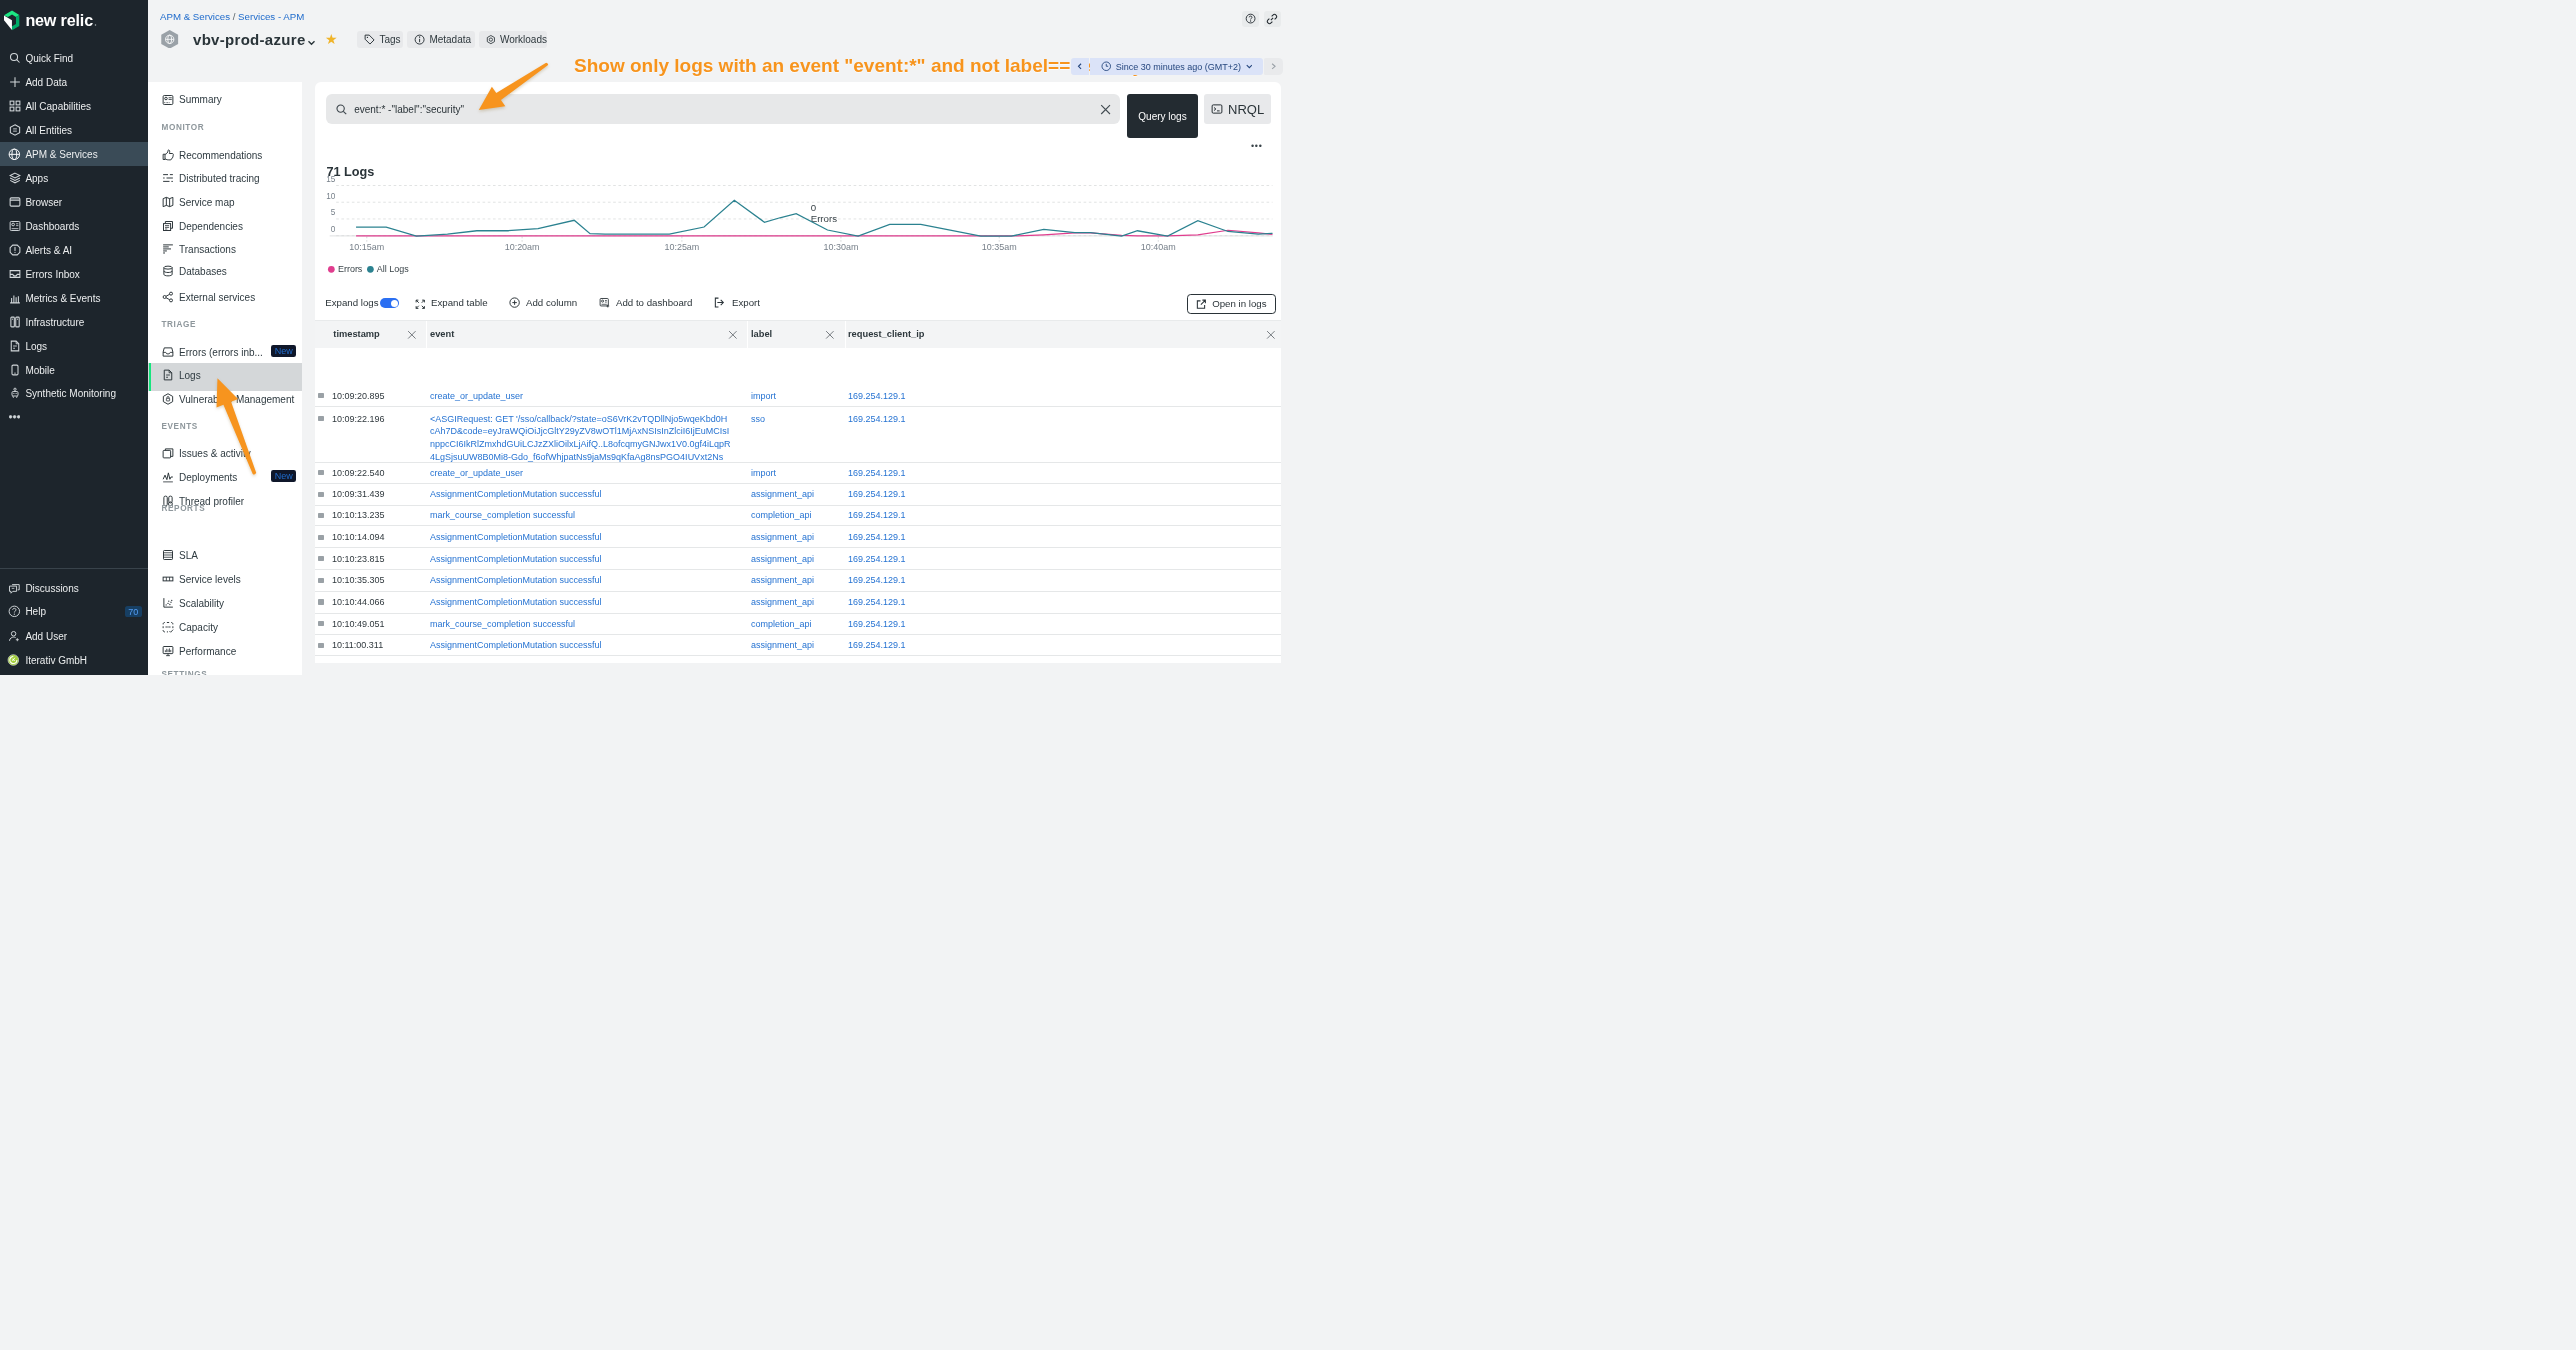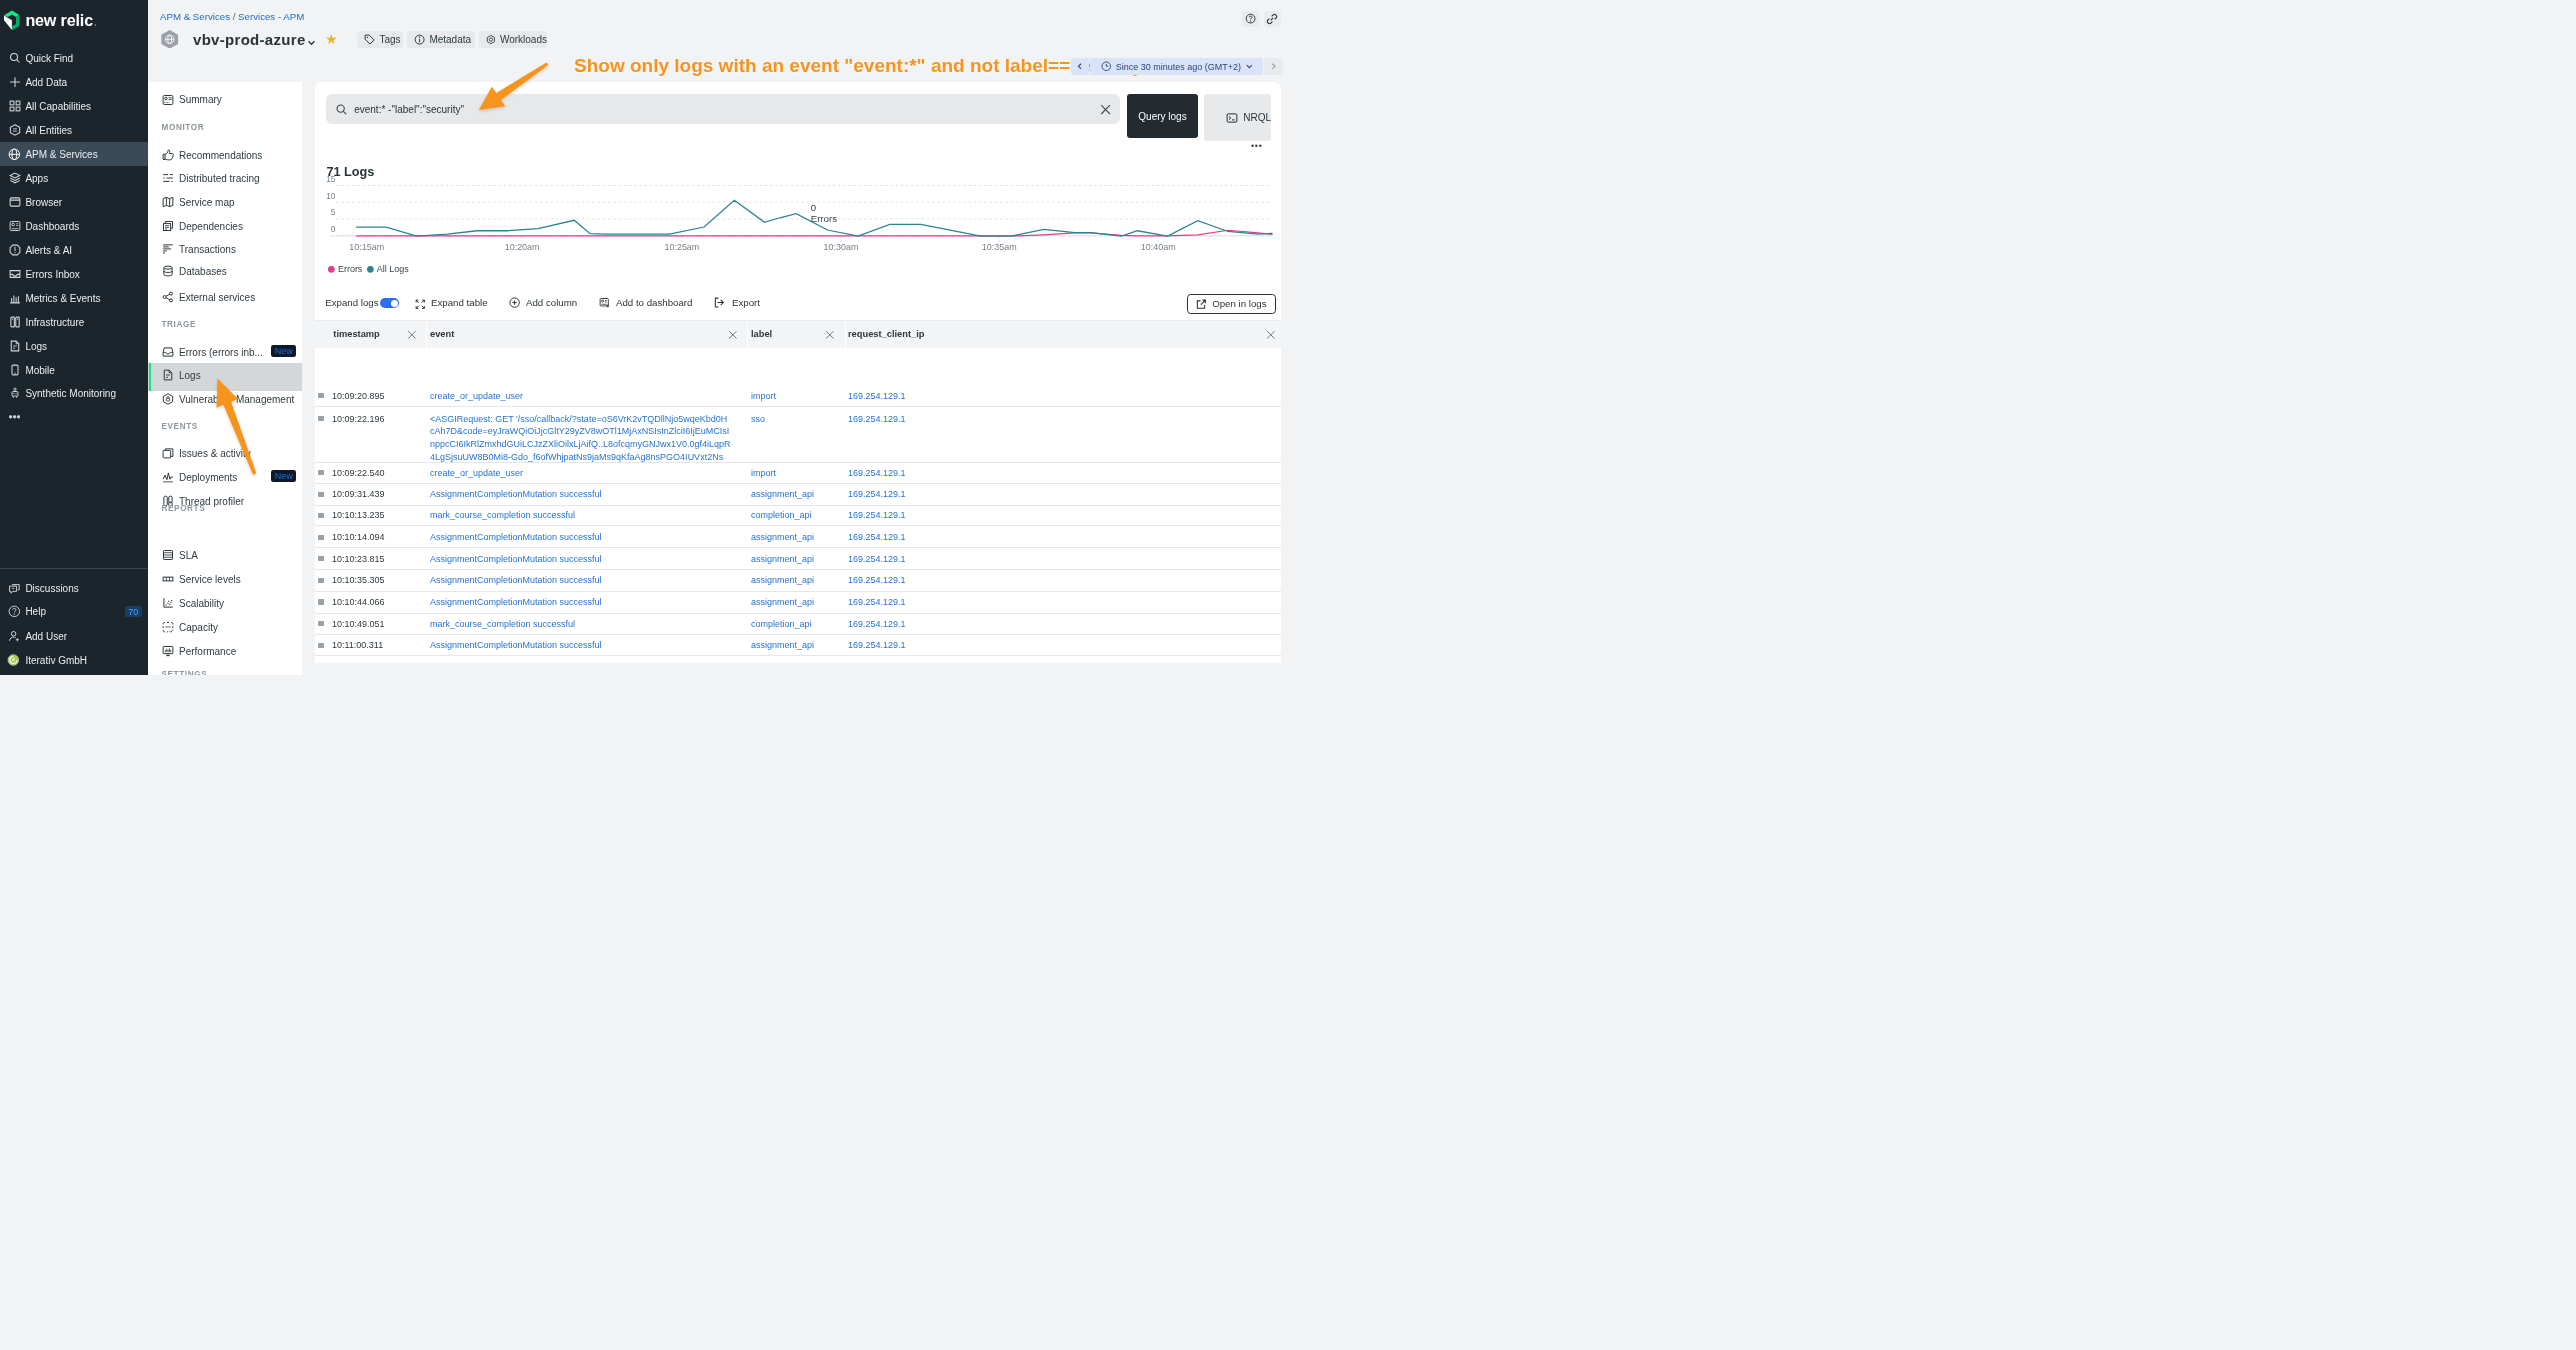--- a/index.html
+++ b/index.html
@@ -41,21 +41,21 @@
   .tp-seg { position:absolute; top:58px; height:17px; display:flex; align-items:center; justify-content:center; }
   #tp-left { left:1071px; width:17.6px; background:#dbe3f8; border-radius:3px 0 0 3px; }
   #tp-main { left:1090px; width:173px; background:#dbe3f8; border-radius:0 3px 3px 0; }
   #tp-right { left:1264px; width:19.4px; background:#e9eaec; border-radius:1.5px 4.5px 4.5px 1.5px; }
   #tp-main .tp-text { font-size:9px; color:#26477e; margin:0 4.5px 0 4.5px; }
   
   #card { position:absolute; left:315px; top:82px; width:966px; height:581px; background:#fff; border-radius:6px 6px 0 0; z-index:2; }
   #searchbar { position:absolute; left:11.2px; top:12.3px; width:794px; height:30px; background:#e7e8e9; border-radius:6px; }
   #searchbar .q { position:absolute; left:28px; top:9.7px; font-size:10px; color:#2a3338; }
   #qlogs { position:absolute; left:812px; top:12.3px; width:71px; height:44px; background:#232b31; border-radius:3px; color:#fff; font-size:10px; display:flex; align-items:center; justify-content:center; }
-  #nrql { position:absolute; left:889px; top:12.3px; width:67px; height:47px; background:#e8e9eb; border-radius:3px; color:#2a3338; font-size:10px; display:flex; align-items:center; justify-content:flex-end; }
+  #nrql { position:absolute; left:889px; top:12.3px; width:67px; height:30px; background:#e8e9eb; border-radius:3px; color:#2a3338; font-size:13px; display:flex; align-items:center; justify-content:center; }
   #logcount { position:absolute; left:11.4px; top:57px; font-size:12.7px; font-weight:bold; color:#2a3439;margin-top:26px; }
   #dots { position:absolute; left:936px; top:59px; color:#3a444a; font-size:9px; letter-spacing:0.7px; }
   
   .tb { position:absolute; font-size:9.7px; color:#2a3338; white-space:nowrap; }
   #openlogs { position:absolute; left:872px; top:212px; width:89px; height:19.6px; border:1.1px solid #2a3338; border-radius:3.7px; display:flex; align-items:center; justify-content:center; font-size:9.7px; color:#2a3338; background:#fff; }
   
   #thead { position:absolute; left:0; top:238px; width:966px; height:28px; background:#f3f4f5; border-top:0.7px solid #e8eaeb; font-size:9.3px; font-weight:bold; color:#2e383d; }
   .th-gap { position:absolute; top:0; width:1.1px; height:28px; background:#ffffff; }
   .hx { position:absolute; top:9px; }
   .trow { position:absolute; left:0; width:966px; border-bottom:0.7px solid #e5e7e8; }

